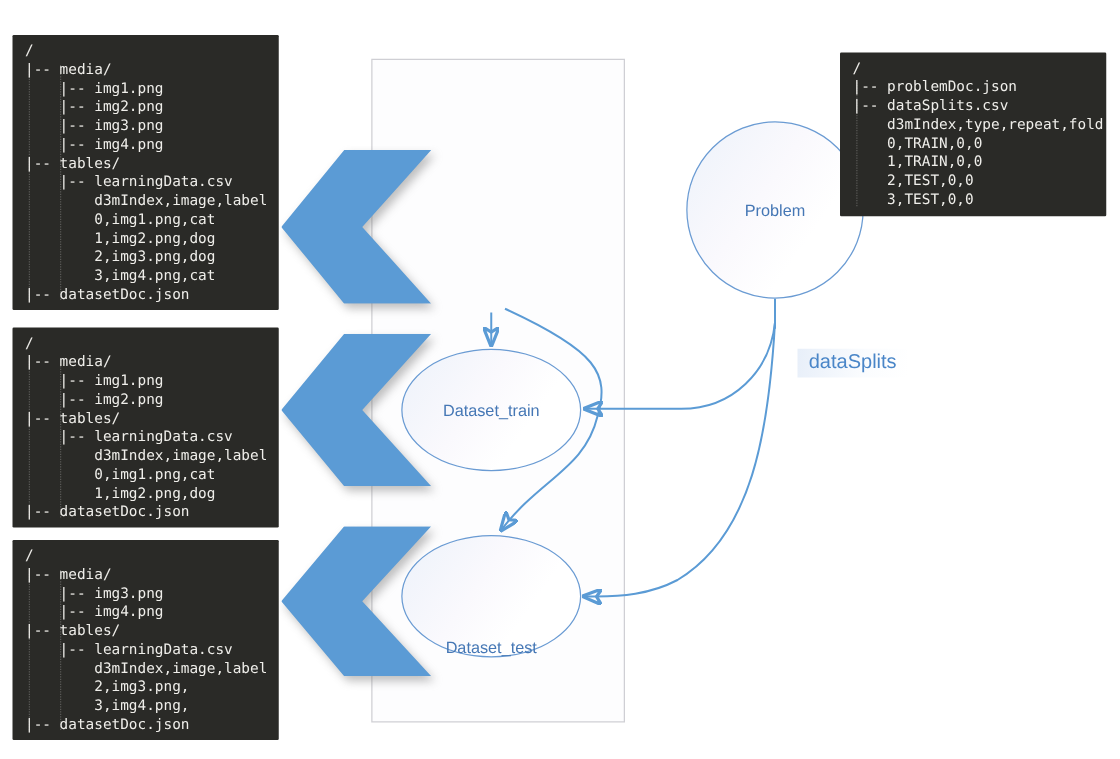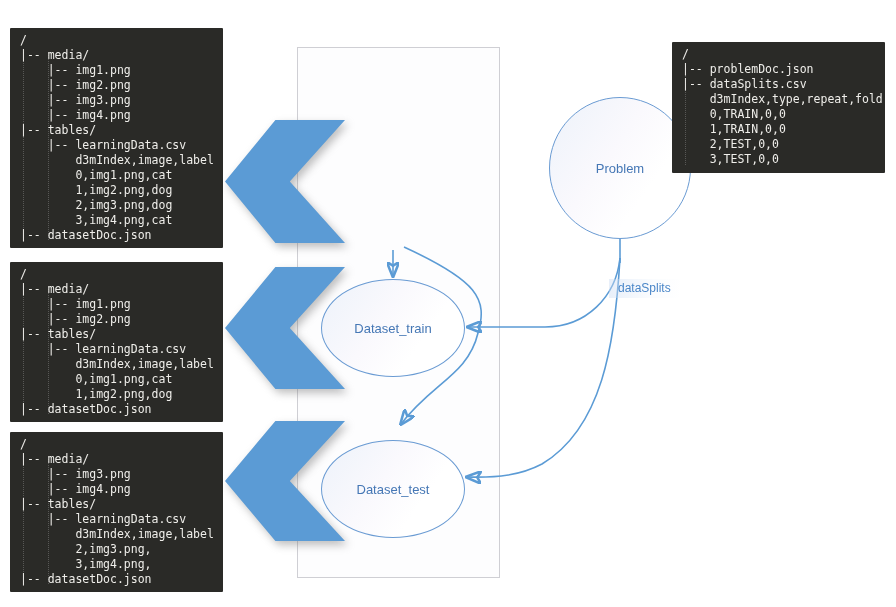--- a/index.html
+++ b/index.html
@@ -34,21 +34,21 @@
     position:absolute;display:flex;align-items:center;justify-content:center;
     border:1.3px solid var(--node-border);
     background:linear-gradient(125deg,#edf2fa 0%,#faf9fd 42%,#ffffff 68%,#ffffff 100%);
     color:var(--node-text);font-size:13px;
   }
   .circle{border-radius:50%;}
   .ellipse{border-radius:50%;}
   .node-dataset{left:322px;top:108px;width:142px;height:142px;}
   .node-problem{left:549px;top:97px;width:142px;height:142px;}
   .node-train{left:321px;top:279px;width:144px;height:98px;}
-  .node-test{left:321px;top:440px;width:144px;height:98px;}
+  .node-test{left:321px;top:428px;width:144px;height:98px;align-items:flex-end;}
   
   .connectors{position:absolute;left:0;top:0;width:896px;height:607px;pointer-events:none;}
   .connectors path{stroke:var(--accent);stroke-width:1.6;fill:none;}
   
   .term{
     position:absolute;background:var(--term-bg);color:var(--term-fg);
     overflow:hidden;border-radius:1px;
   }
   .term pre{
     position:relative;margin:0;padding:5px 2px 5px 10px;
@@ -57,22 +57,22 @@
   }
   .guide{position:absolute;top:24px;bottom:8px;border-left:1px dotted rgba(255,255,255,0.22);}
   .g1{left:13px;}
   .g2{left:38px;}
   .term-dataset{left:10px;top:28px;width:213px;height:220px;}
   .term-train{left:10px;top:262px;width:213px;height:160px;}
   .term-test{left:10px;top:432px;width:213px;height:160px;}
   .term-problem{left:672px;top:42px;width:213px;height:131px;}
   
   .edge-label{
-    position:absolute;left:609px;top:279px;padding:2px 9px 3px 9px;
-    color:var(--edge-label);font-size:12px;
+    position:absolute;left:638px;top:279px;padding:2px 9px 3px 9px;
+    color:var(--edge-label);font-size:16px;
     background:linear-gradient(100deg,rgba(203,219,242,0.45) 0%,rgba(236,243,251,0.25) 60%,rgba(255,255,255,0) 100%);
   }
 </style>
 </head>
 <body>
 
 <div class="canvas">
 
   <div class="big-rect"></div>
 

